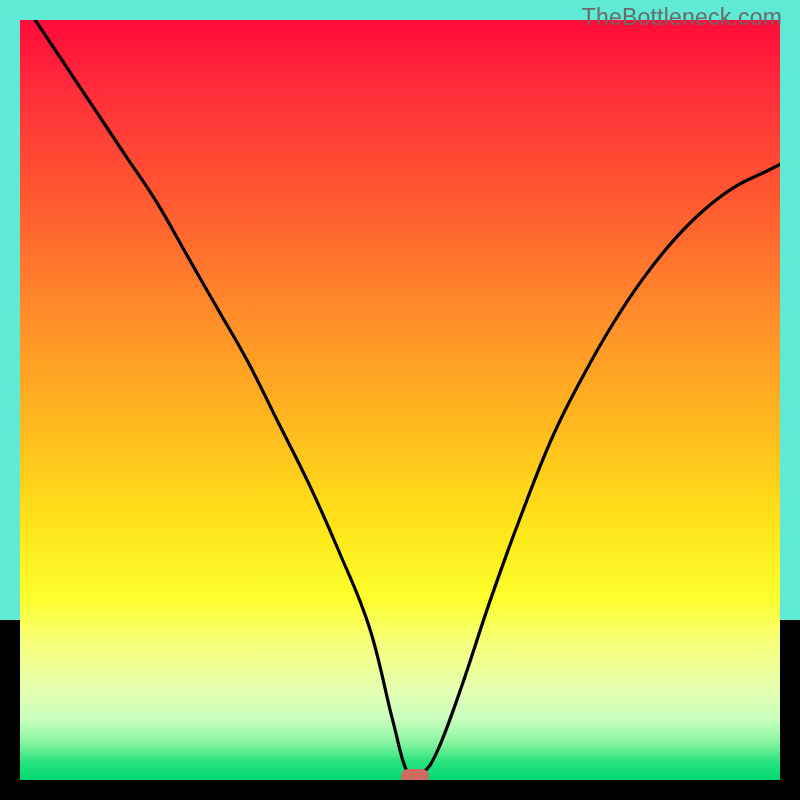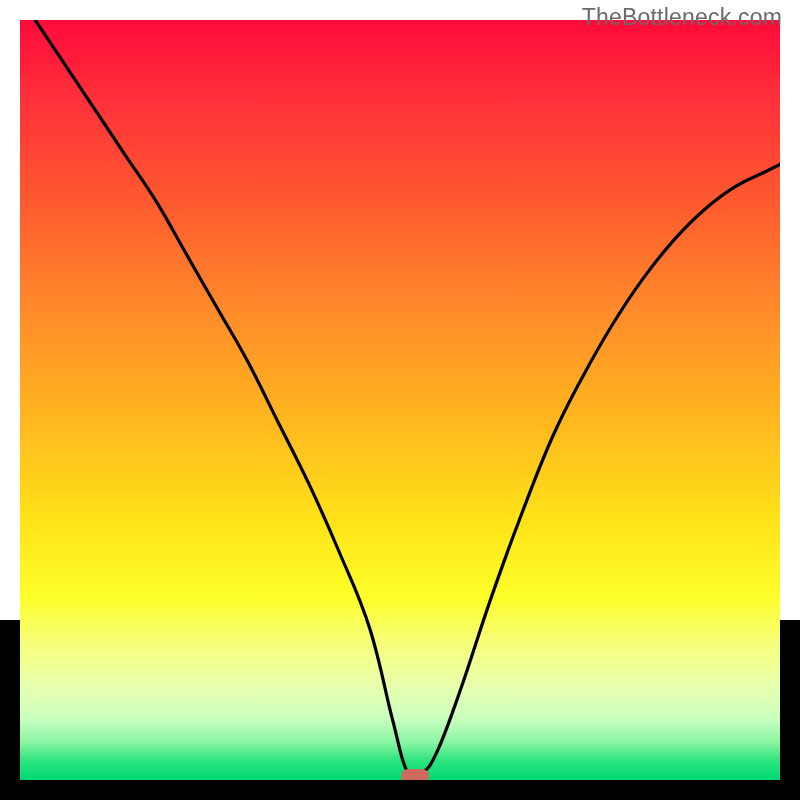--- a/index.html
+++ b/index.html
@@ -10,21 +10,21 @@
     background: #000;
     overflow: hidden;
     font-family: Arial, Helvetica, sans-serif;
   }
   .frame {
     position: absolute;
     left: 0;
     top: 0;
     width: 800px;
     height: 620px;
-    background: #ffffff;
+    background: #5eead4;
   }
   .plot {
     position: absolute;
     left: 20px;
     top: 20px;
     width: 760px;
     height: 760px;
     overflow: hidden;
   }
   .gradient {

